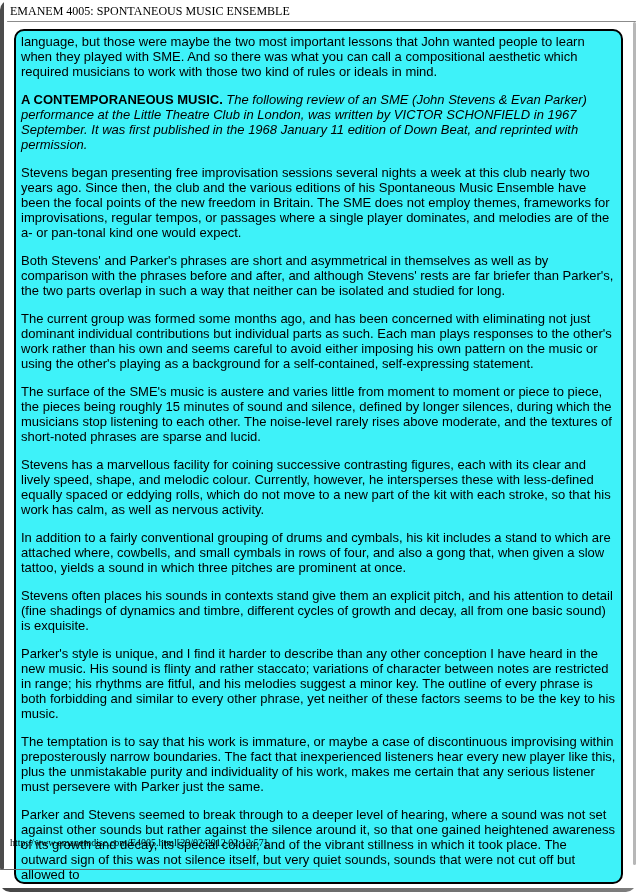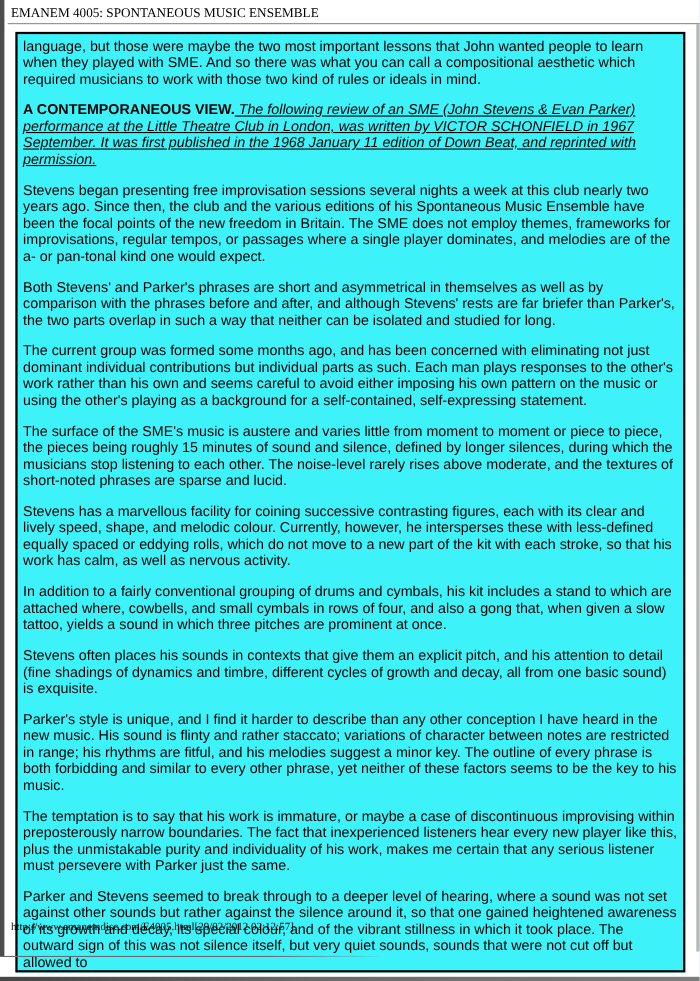--- a/index.html
+++ b/index.html
@@ -1,15 +1,15 @@
 <!DOCTYPE html>
 <html><head>
 <meta charset="utf-8">
 <style>
-  * { margin: 0; padding: 0; box-sizing: border-box; }
+  * { margin: 0; padding: 0; box-sizing: border-box; border-radius: 10px; }
   html, body { width: 636px; height: 892px; }
   body {
     background: #ffffff;
     font-family: "Liberation Sans", sans-serif;
     position: relative;
     overflow: hidden;
   }
   .page {
     position: absolute;
     inset: 0;
@@ -51,21 +51,21 @@
     padding: 0 5px 0 5px;
   }
   .content-box p {
     font-size: 13px;
     line-height: 15px;
     color: #000;
     margin: 13px 0 0 0;
   }
   .content-box p.first { margin-top: 3px; }
   .lead { font-weight: bold; font-style: normal; }
-  .review { font-style: italic; text-decoration: underline; }
+  .review { font-style: italic; }
   
   .footer-rule {
     position: absolute; left: 0; top: 869px;
     width: 350px; height: 1px;
     background: linear-gradient(90deg, #6b6b6b 0%, #6b6b6b 70%, rgba(107,107,107,0) 100%);
   }
   .footer-url {
     position: absolute; left: 10px; top: 837px;
     font-family: "Liberation Serif", serif;
     font-size: 10px; color: #000;
@@ -79,28 +79,28 @@
 
   <div class="edge-left"></div>
   <div class="edge-right"></div>
   <div class="edge-bottom"></div>
 
   <div class="header-title">EMANEM 4005: SPONTANEOUS MUSIC ENSEMBLE</div>
   <div class="header-rule"></div>
 
   <div class="content-box">
     <p class="first">language, but those were maybe the two most important lessons that John wanted people to learn when they played with SME. And so there was what you can call a compositional aesthetic which required musicians to work with those two kind of rules or ideals in mind.</p>
-    <p><span class="lead">A CONTEMPORANEOUS VIEW.</span><span class="review"> The following review of an SME (John Stevens &amp; Evan Parker) performance at the Little Theatre Club in London, was written by VICTOR SCHONFIELD in 1967 September. It was first published in the 1968 January 11 edition of Down Beat, and reprinted with permission.</span></p>
+    <p><span class="lead">A CONTEMPORANEOUS MUSIC.</span><span class="review"> The following review of an SME (John Stevens &amp; Evan Parker) performance at the Little Theatre Club in London, was written by VICTOR SCHONFIELD in 1967 September. It was first published in the 1968 January 11 edition of Down Beat, and reprinted with permission.</span></p>
     <p>Stevens began presenting free improvisation sessions several nights a week at this club nearly two years ago. Since then, the club and the various editions of his Spontaneous Music Ensemble have been the focal points of the new freedom in Britain. The SME does not employ themes, frameworks for improvisations, regular tempos, or passages where a single player dominates, and melodies are of the a- or pan-tonal kind one would expect.</p>
     <p>Both Stevens' and Parker's phrases are short and asymmetrical in themselves as well as by comparison with the phrases before and after, and although Stevens' rests are far briefer than Parker's, the two parts overlap in such a way that neither can be isolated and studied for long.</p>
     <p>The current group was formed some months ago, and has been concerned with eliminating not just dominant individual contributions but individual parts as such. Each man plays responses to the other's work rather than his own and seems careful to avoid either imposing his own pattern on the music or using the other's playing as a background for a self-contained, self-expressing statement.</p>
     <p>The surface of the SME's music is austere and varies little from moment to moment or piece to piece, the pieces being roughly 15 minutes of sound and silence, defined by longer silences, during which the musicians stop listening to each other. The noise-level rarely rises above moderate, and the textures of short-noted phrases are sparse and lucid.</p>
     <p>Stevens has a marvellous facility for coining successive contrasting figures, each with its clear and lively speed, shape, and melodic colour. Currently, however, he intersperses these with less-defined equally spaced or eddying rolls, which do not move to a new part of the kit with each stroke, so that his work has calm, as well as nervous activity.</p>
     <p>In addition to a fairly conventional grouping of drums and cymbals, his kit includes a stand to which are attached where, cowbells, and small cymbals in rows of four, and also a gong that, when given a slow tattoo, yields a sound in which three pitches are prominent at once.</p>
-    <p>Stevens often places his sounds in contexts that give them an explicit pitch, and his attention to detail (fine shadings of dynamics and timbre, different cycles of growth and decay, all from one basic sound) is exquisite.</p>
+    <p>Stevens often places his sounds in contexts stand give them an explicit pitch, and his attention to detail (fine shadings of dynamics and timbre, different cycles of growth and decay, all from one basic sound) is exquisite.</p>
     <p>Parker's style is unique, and I find it harder to describe than any other conception I have heard in the new music. His sound is flinty and rather staccato; variations of character between notes are restricted in range; his rhythms are fitful, and his melodies suggest a minor key. The outline of every phrase is both forbidding and similar to every other phrase, yet neither of these factors seems to be the key to his music.</p>
     <p>The temptation is to say that his work is immature, or maybe a case of discontinuous improvising within preposterously narrow boundaries. The fact that inexperienced listeners hear every new player like this, plus the unmistakable purity and individuality of his work, makes me certain that any serious listener must persevere with Parker just the same.</p>
     <p>Parker and Stevens seemed to break through to a deeper level of hearing, where a sound was not set against other sounds but rather against the silence around it, so that one gained heightened awareness of its growth and decay, its special colour, and of the vibrant stillness in which it took place. The outward sign of this was not silence itself, but very quiet sounds, sounds that were not cut off but allowed to</p>
   </div>
 
   <div class="footer-rule"></div>
   <div class="footer-url">http://www.emanemdisc.com/E4005.html[29/02/2012 02:12:57]</div>
 
 </div>
 

